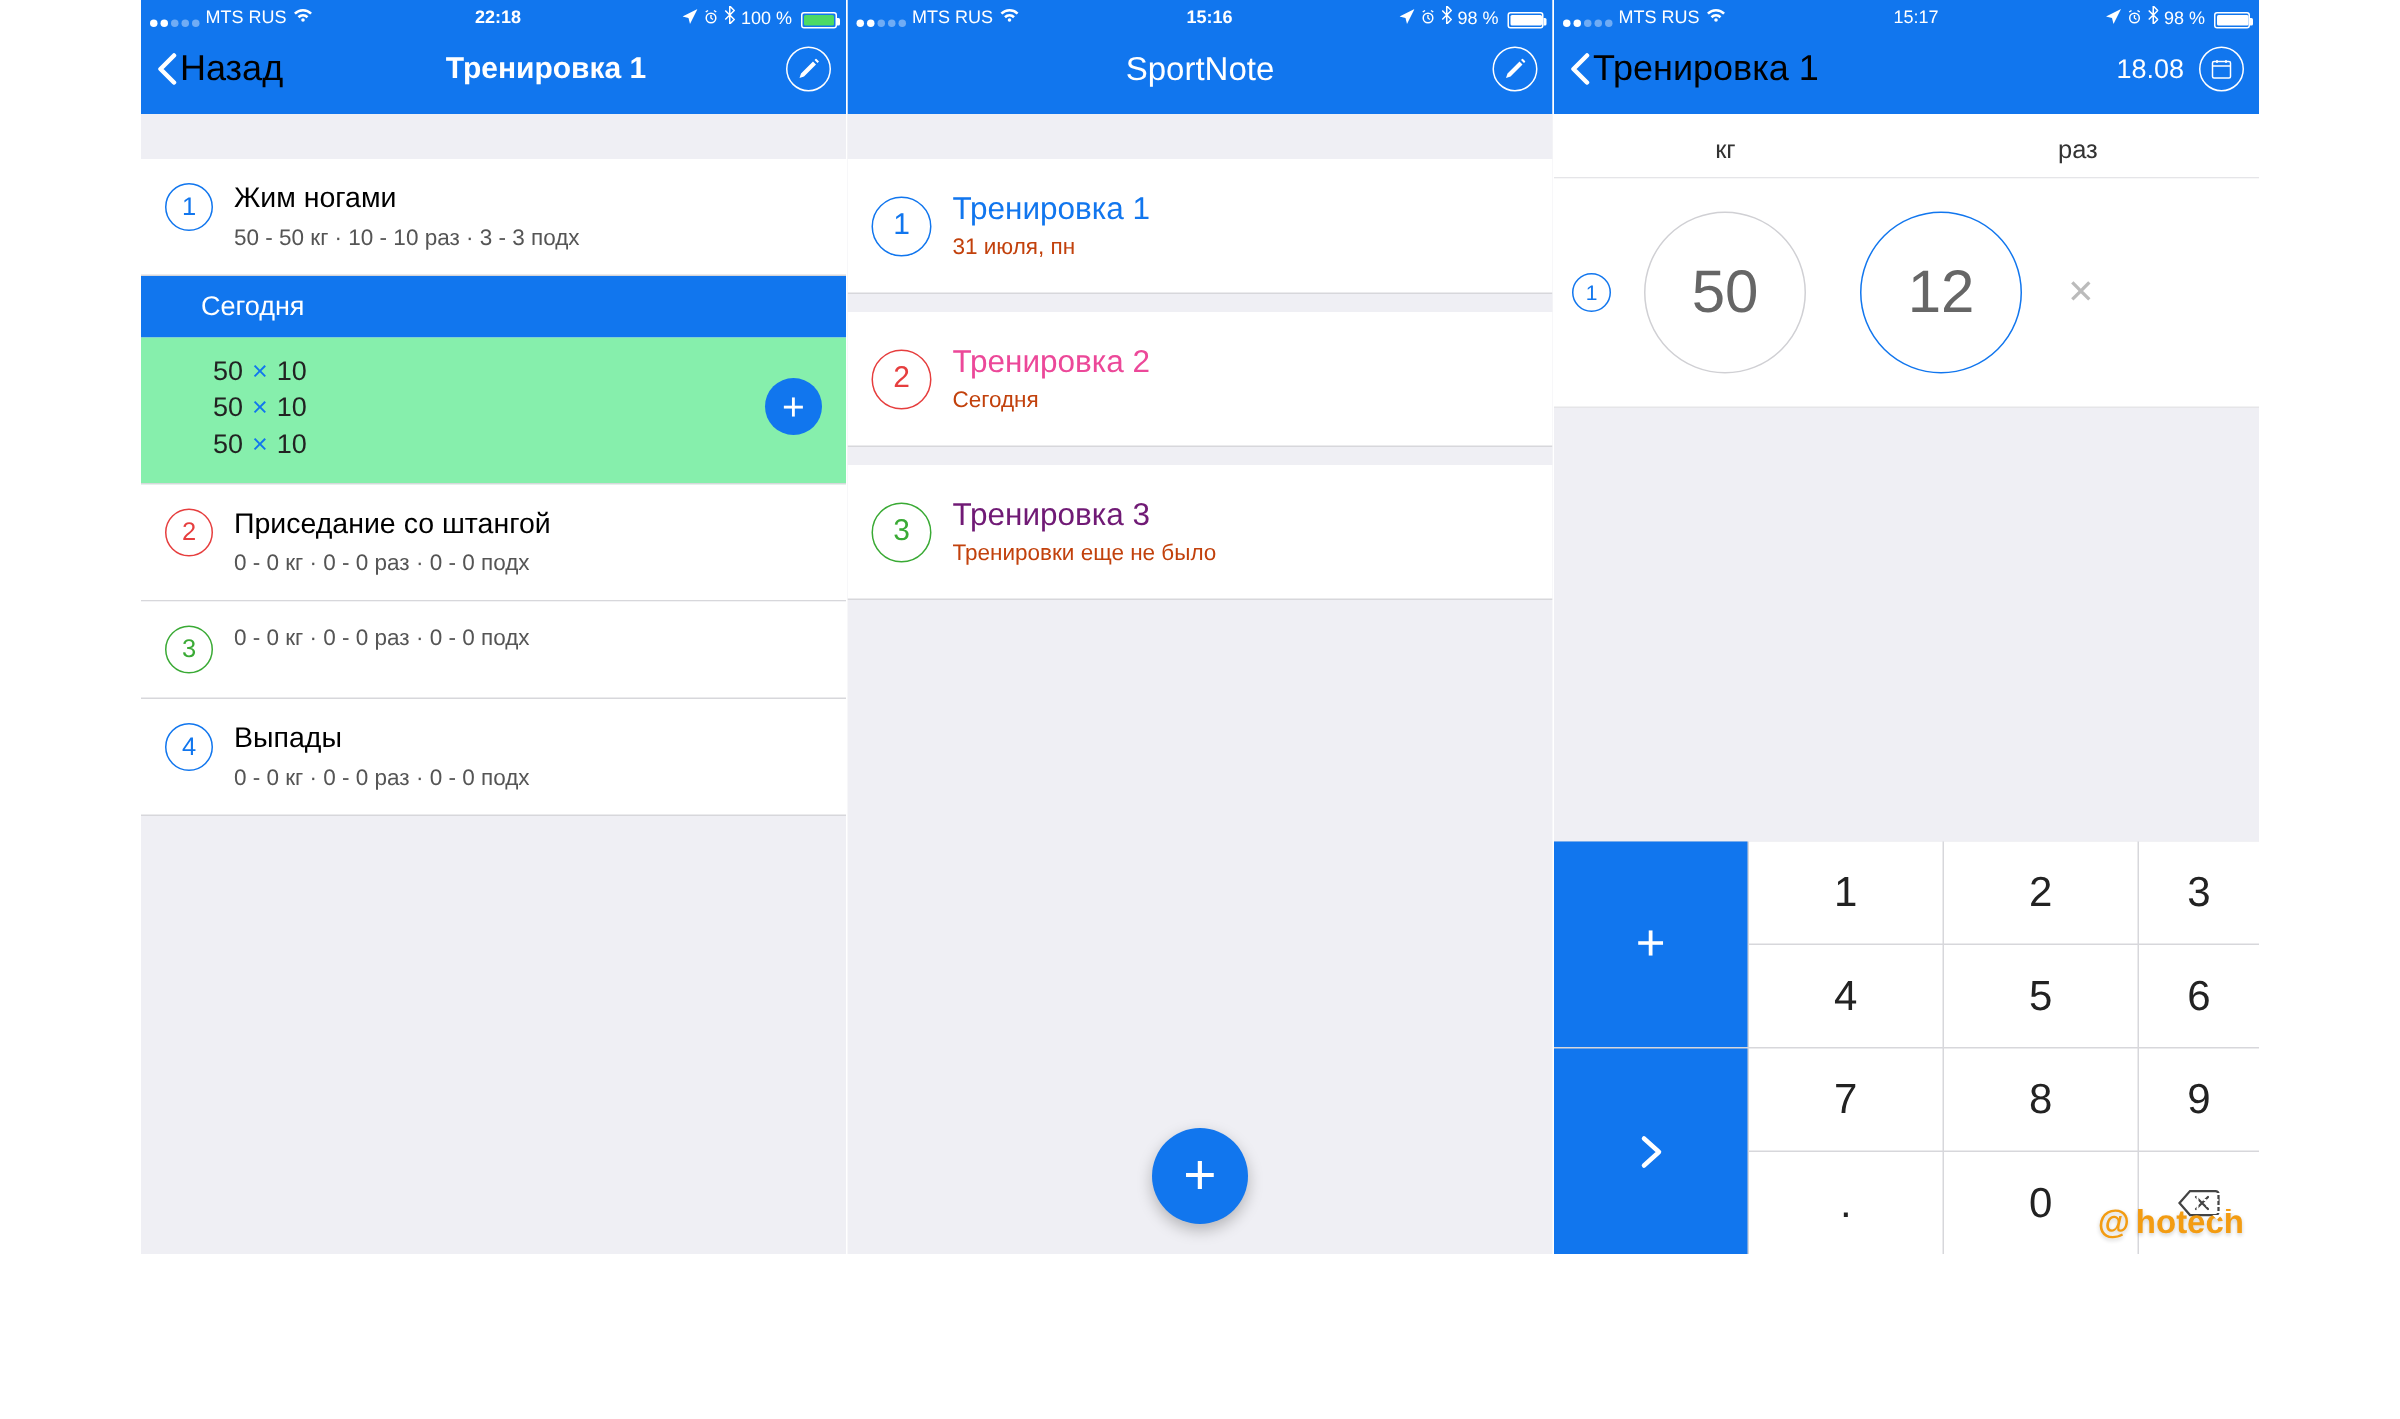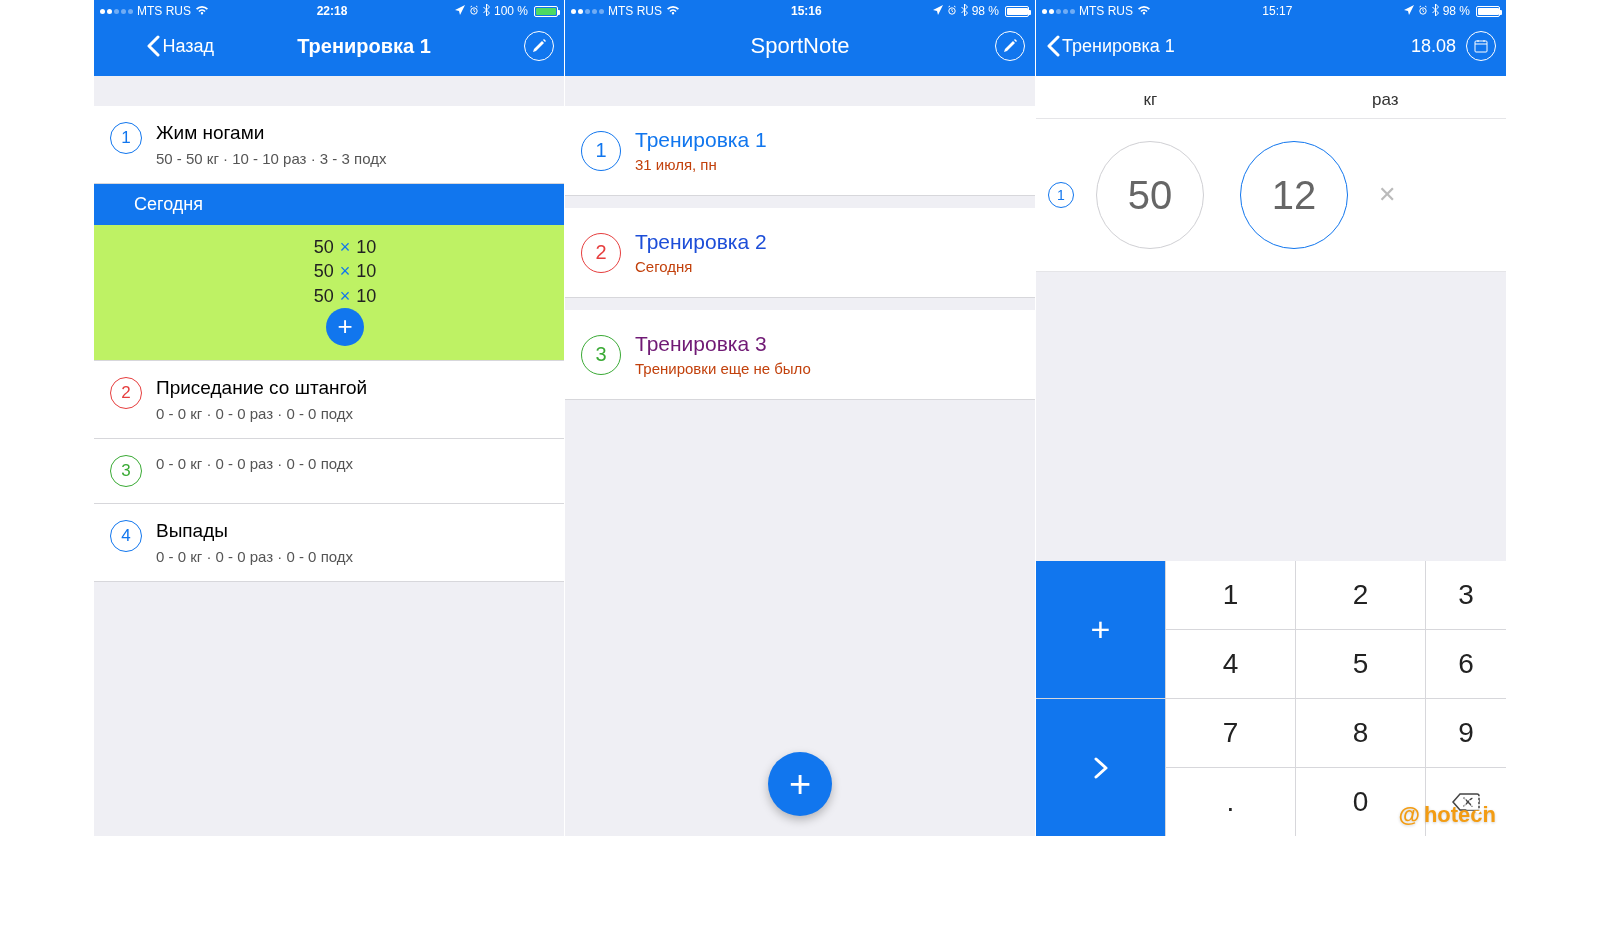--- a/index.html
+++ b/index.html
@@ -33,21 +33,21 @@
     height: 22px;
     background: #1176EE;
     color: #fff;
     display: flex;
     align-items: center;
     justify-content: space-between;
     font-size: 12px;
     padding: 0 6px;
     font-weight: 500;
   }
-  .status .left, .status .right { display:flex; align-items:center; gap:4px;}
+  .status .left, .status .right { display:flex; align-items:flex-end; gap:4px;}
   .dots { display:inline-flex; gap:2px; align-items:center;}
   .dot { width:5px; height:5px; border-radius:50%; background:rgba(255,255,255,.4);}
   .dot.on{background:#fff;}
   .battery {
     width:24px;height:11px;border:1px solid #fff;border-radius:2px;position:relative;
     display:inline-block;margin-left:2px;
   }
   .battery::after{content:"";position:absolute;right:-3px;top:3px;width:2px;height:5px;background:#fff;border-radius:0 1px 1px 0;}
   .battery .fill{position:absolute;left:1px;top:1px;bottom:1px;border-radius:1px;}
   .battery .fill.green{background:#4cd964;width:calc(100% - 2px);}
@@ -57,21 +57,21 @@
   .nav {
     height: 54px;
     background: #1176EE;
     color: #fff;
     display: flex;
     align-items: center;
     justify-content: space-between;
     padding: 0 10px 6px 10px;
   }
   .nav .title { font-size: 20px; font-weight: 600; text-align:center; flex:1;}
-  .nav .back { display:flex; align-items:center; font-size:18px; color:#ffffff; min-width:110px;justify-content:flex-end;}
+  .nav .back { display:flex; align-items:center; font-size:24px; color:#000000; min-width:110px;}
   .nav .back svg{margin-right:2px;}
   .nav .action { min-width:40px; display:flex; justify-content:flex-end;}
   .circ-btn{
     width:30px;height:30px;border:1.5px solid #fff;border-radius:50%;
     display:flex;align-items:center;justify-content:center;
   }
   .nav .right-group{display:flex;align-items:center;gap:10px;}
 
   
   .content{background:#efeff4;}
@@ -89,29 +89,29 @@
     display:flex;align-items:center;justify-content:center;
     font-size:17px;flex:0 0 auto;
   }
   .blue{color:#1176EE;border-color:#1176EE;}
   .red{color:#e63e3e;border-color:#e63e3e;}
   .green{color:#3aaa35;border-color:#3aaa35;}
   .row-body{flex:1;}
   .row-title{font-size:19px;color:#000;margin-bottom:4px;}
   .row-sub{font-size:15px;color:#c2410c;}
   .row-title.blue{color:#1176EE;}
-  .row-title.red{color:#1d4ed8;}
+  .row-title.red{color:#ec4899;}
   .row-title.green{color:#701a75;}
 
   .section-head{
     background:#1176EE;color:#fff;font-size:18px;padding:10px 40px;
   }
   .sets-box{
-    background:#bef264;border-bottom:1px solid #d7d7db;padding:10px 16px 14px 48px;
-    display:flex;align-items:center;justify-content:space-between;flex-direction:column;
+    background:#86efac;border-bottom:1px solid #d7d7db;padding:10px 16px 14px 48px;
+    display:flex;align-items:center;justify-content:space-between;
   }
   .sets{font-size:18px;color:#222;line-height:1.35;}
   .sets .x{color:#1176EE;margin:0 6px;}
   .fab{
     width:38px;height:38px;border-radius:50%;background:#1176EE;color:#fff;
     display:flex;align-items:center;justify-content:center;font-size:26px;font-weight:300;
   }
 
   .exercise-row{
     background:#fff;border-bottom:1px solid #d7d7db;

